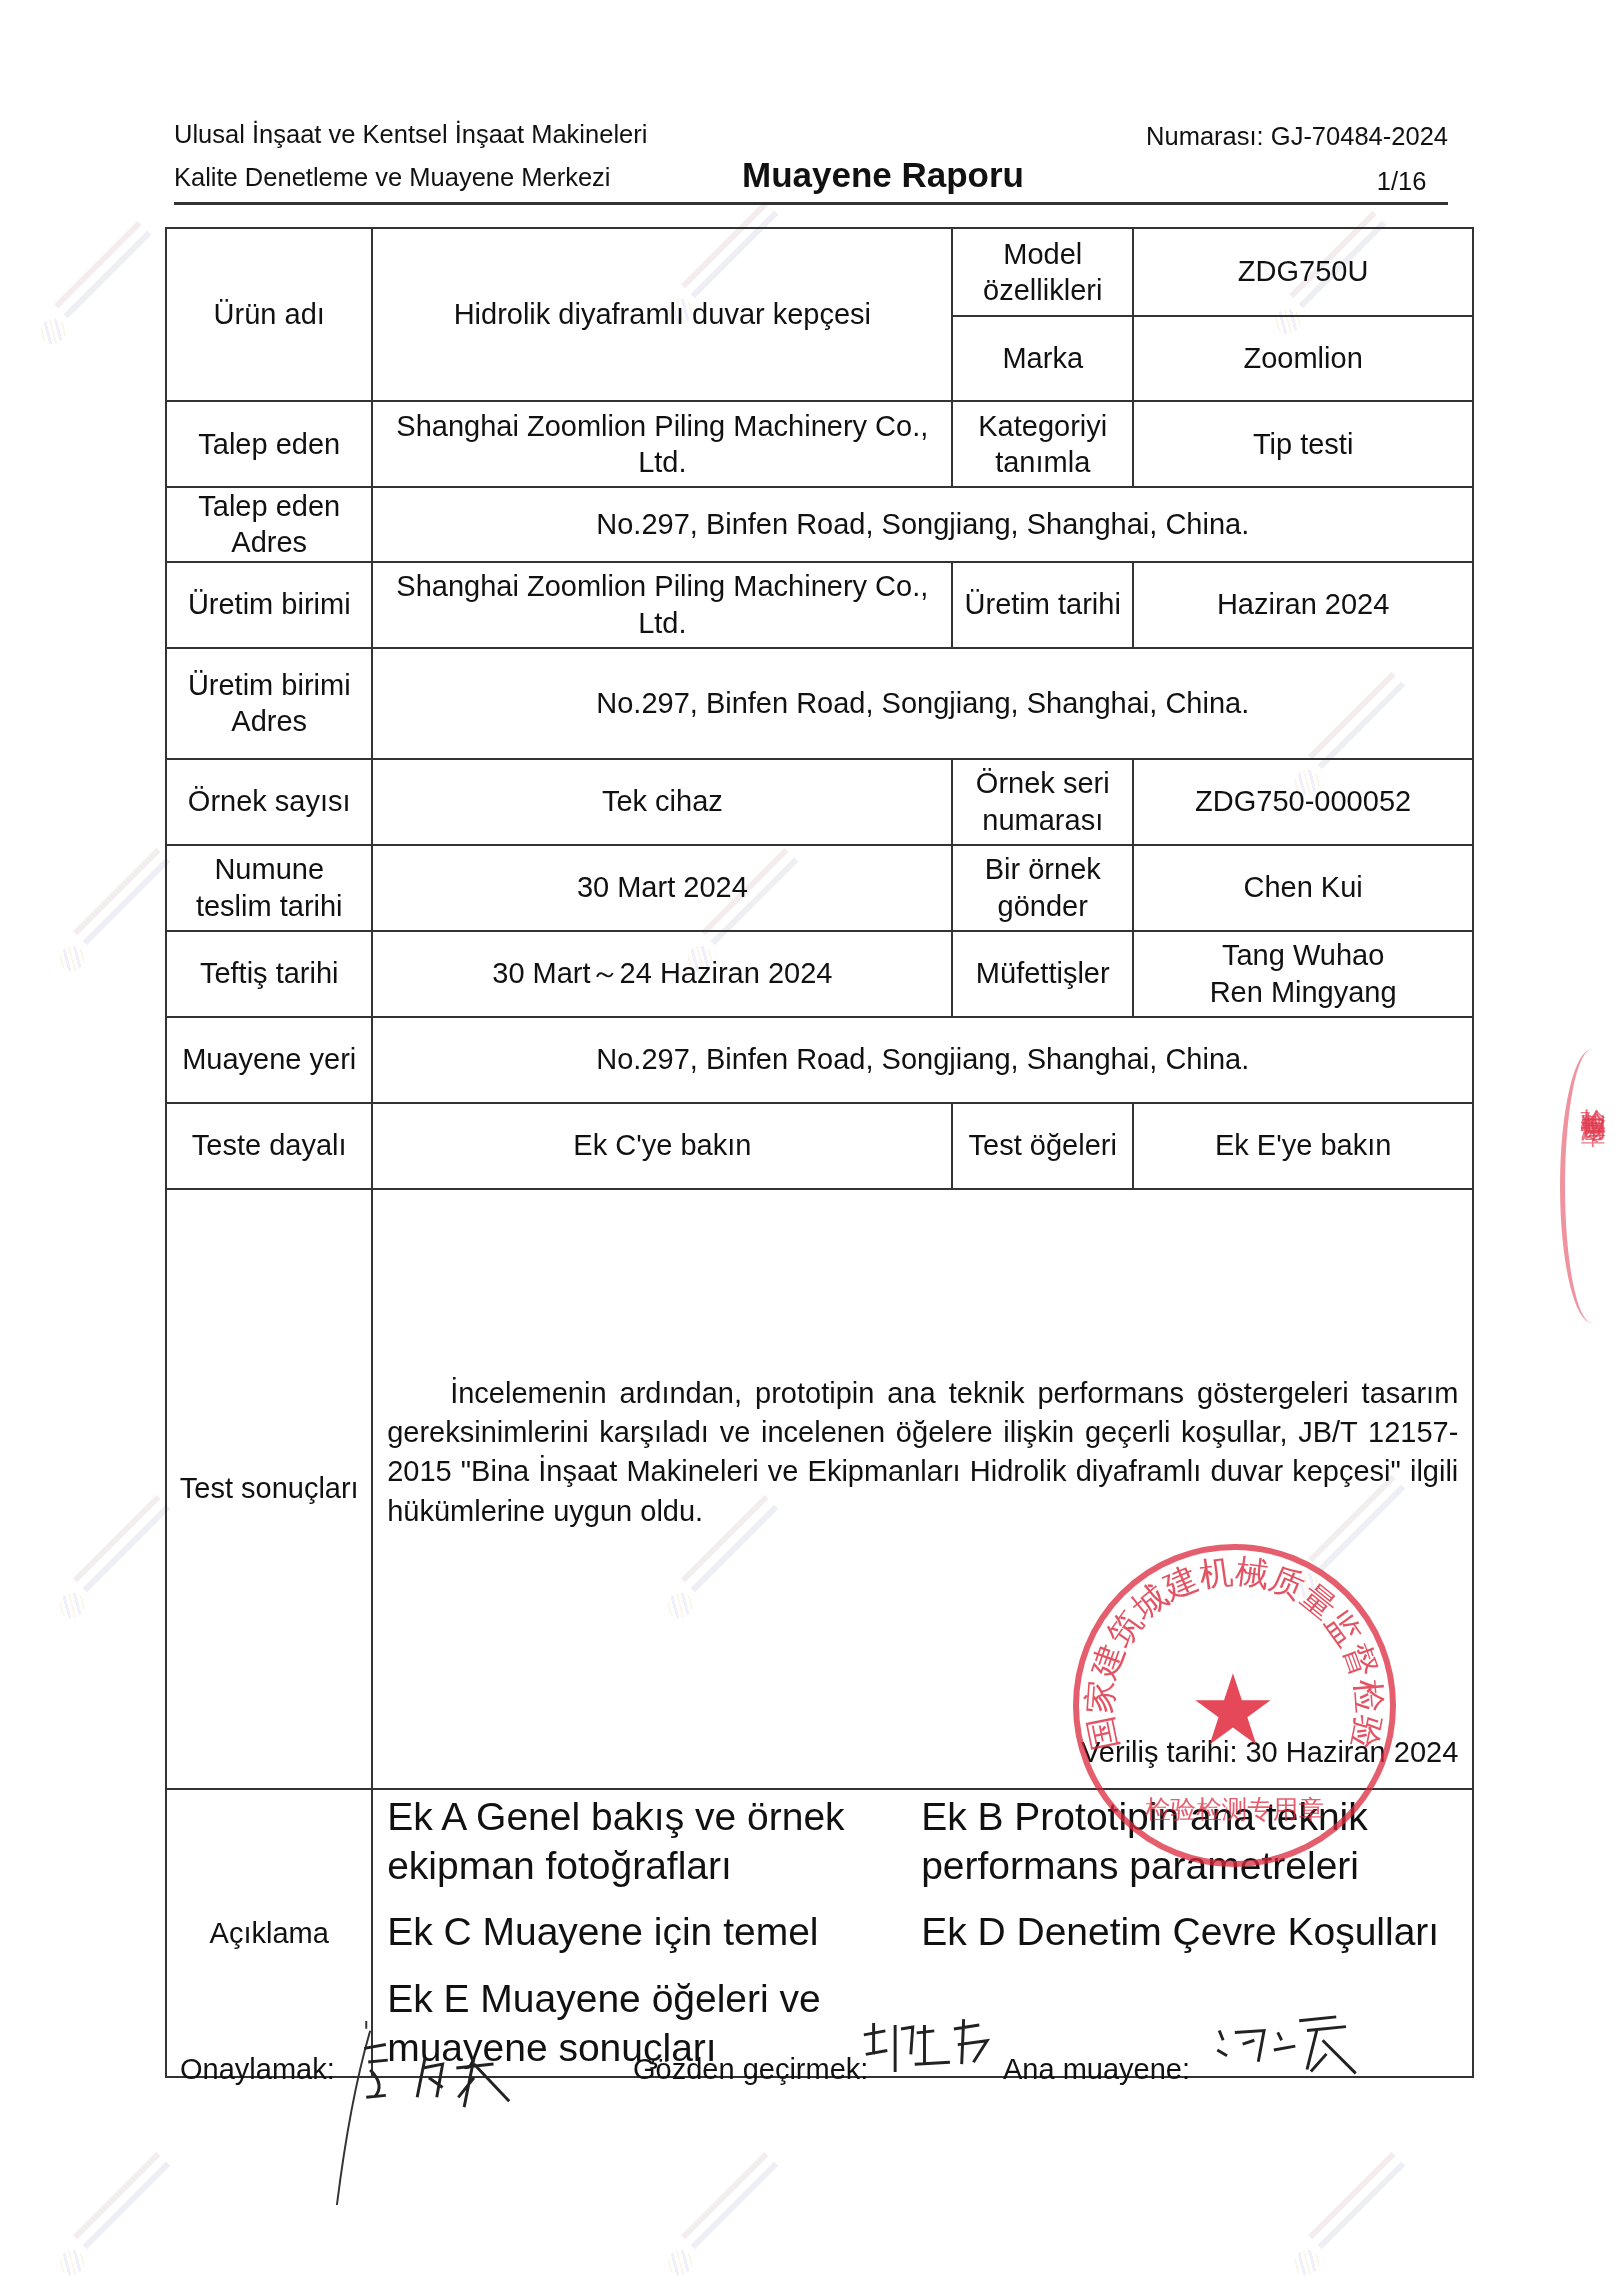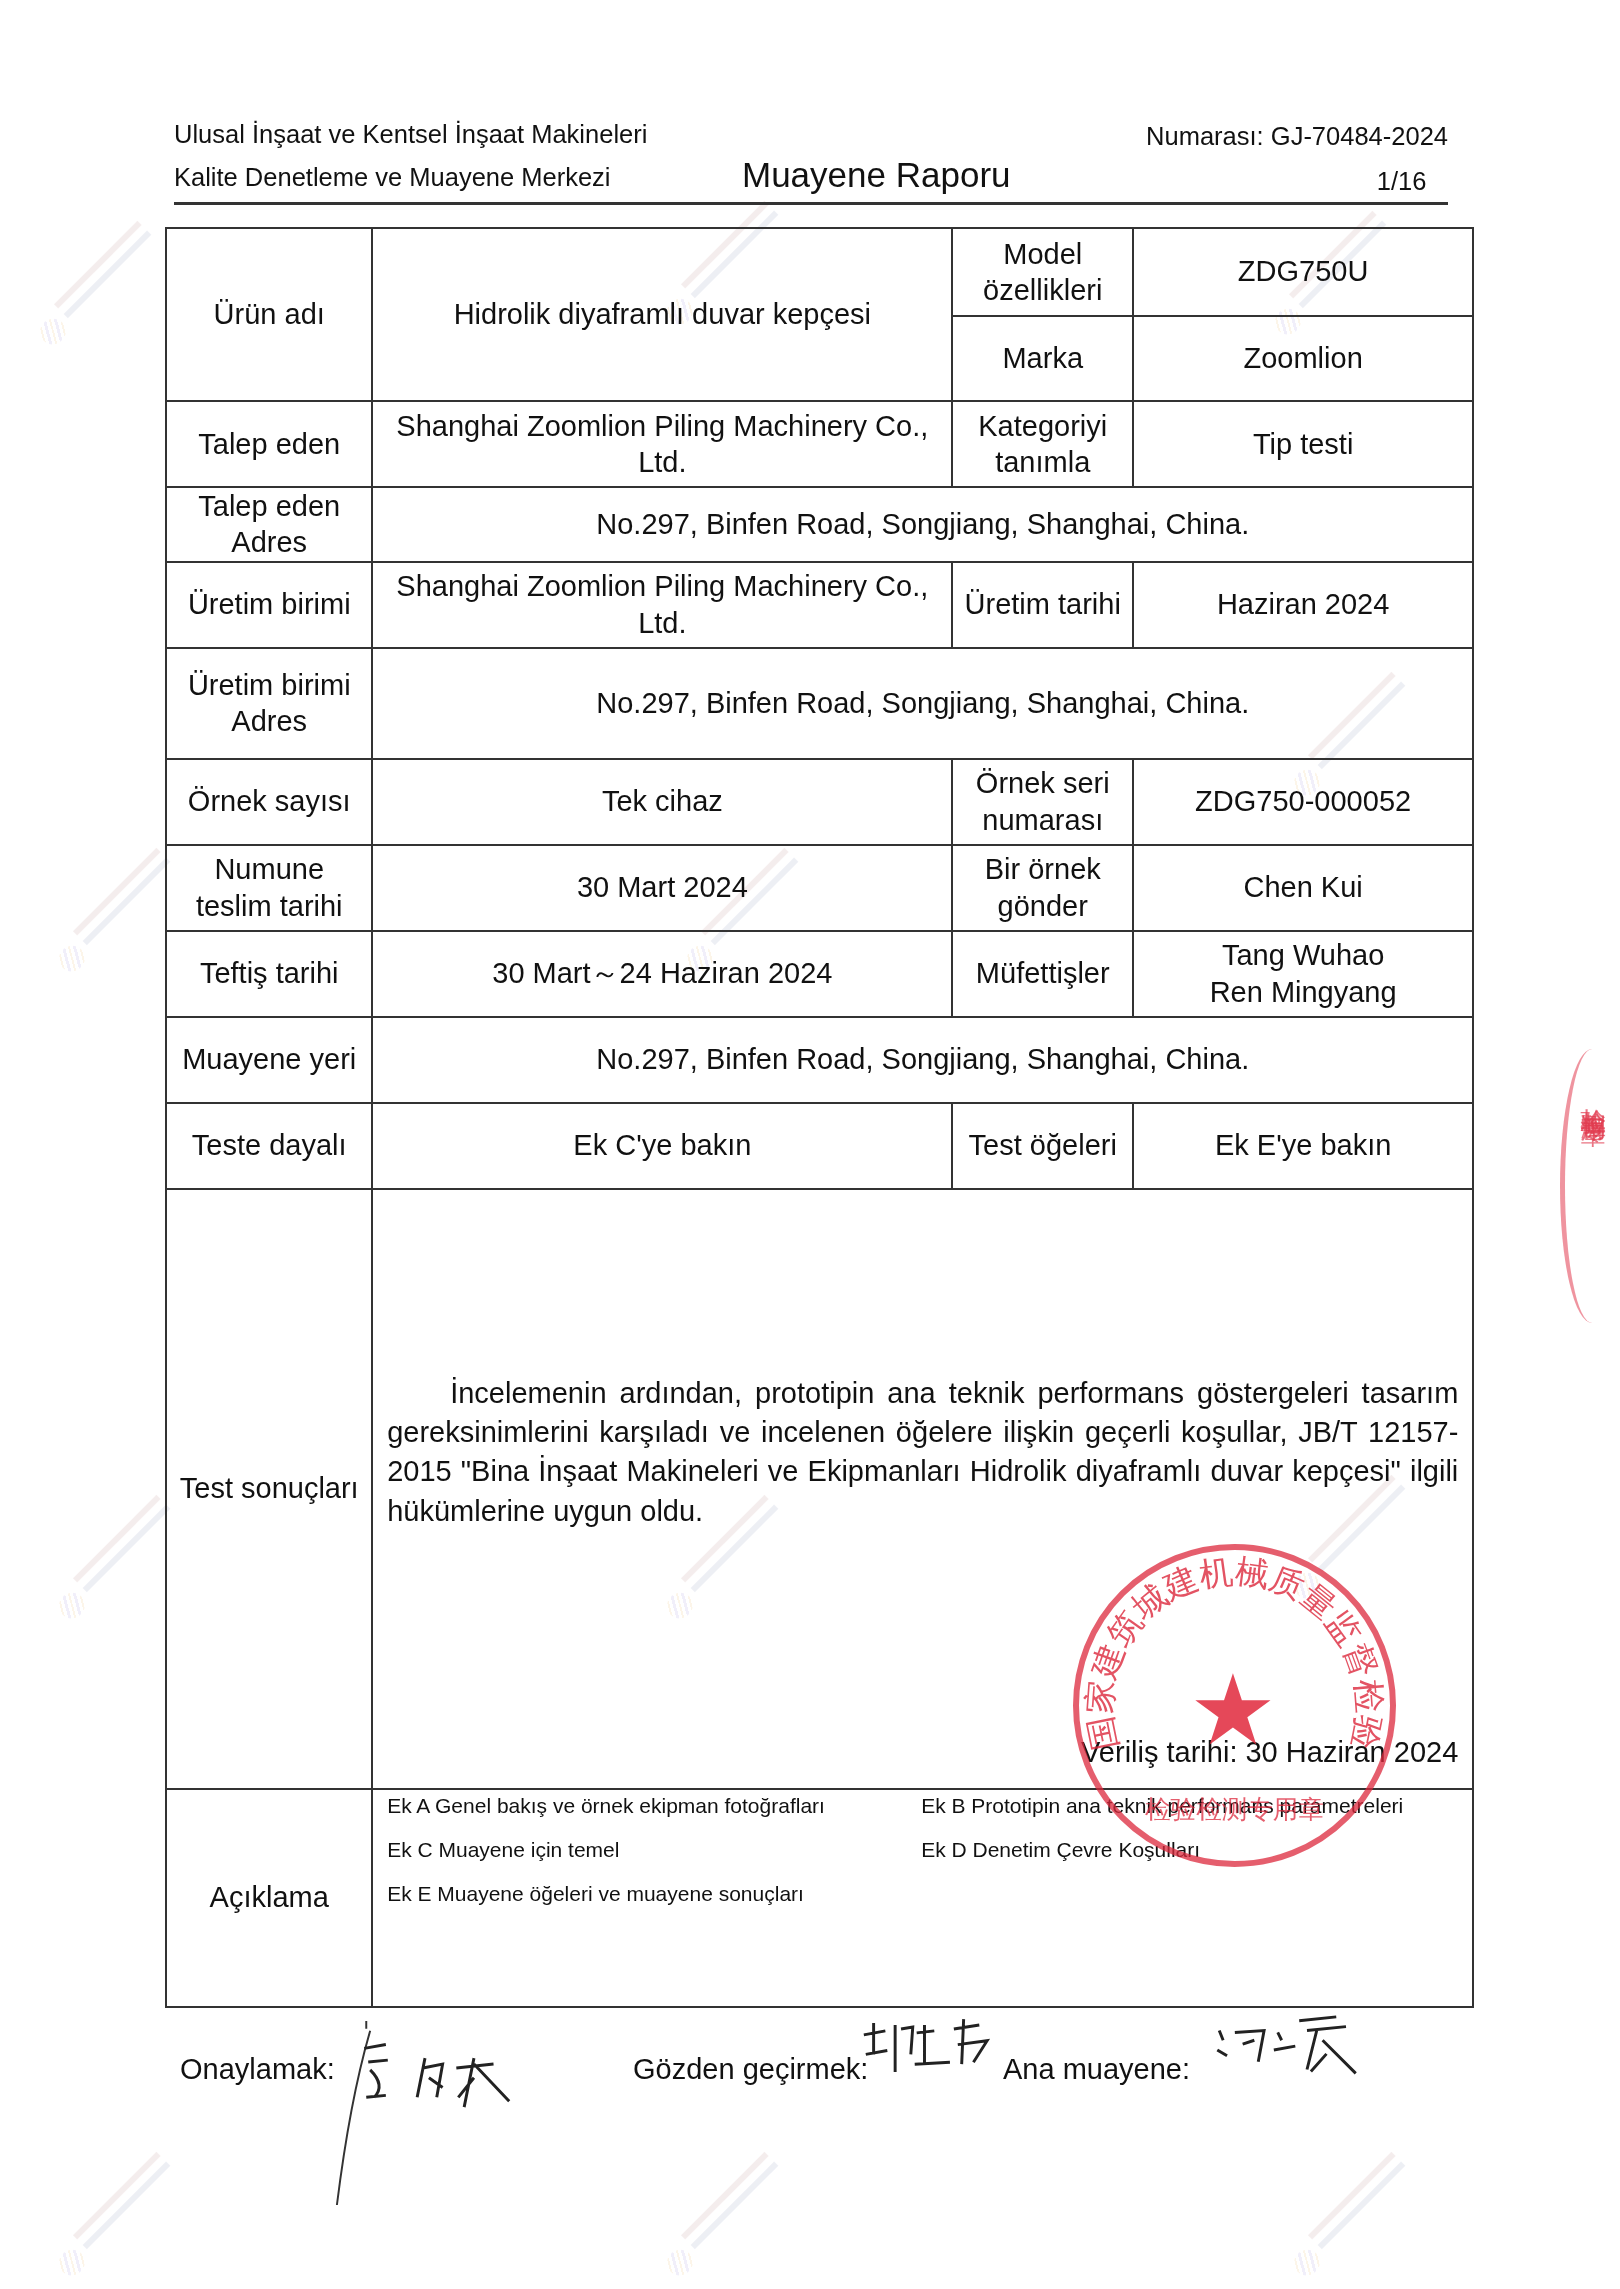--- a/index.html
+++ b/index.html
@@ -15,21 +15,21 @@
     position: absolute; left: 0; top: 17.6px; width: 25.5px; height: 25.5px; border-radius: 50%;
     background: repeating-linear-gradient(120deg, #b7a9e6 0 2.9px, #fff 2.9px 5.9px, #f2c98a 5.9px 7.8px, #fff 7.8px 10.8px);
   }
   .wm .txt {
     position: absolute; left: 33px; top: 11.8px; width: 118px; height: 5.9px; background: #c8a0a0;
     box-shadow: 0 13.7px 0 #a0a8c8;
   }
   .header { position: absolute; left: 174px; top: 116px; width: 1274px; height: 88px; text-align: right; }
   .h-org1 { position: absolute; left: 0; top: 3.9px; font-size: 25.5px; }
   .h-org2 { position: absolute; left: 0; top: 47px; font-size: 25.5px; }
-  .h-title { position: absolute; left: 568px; top: 39px; font-size: 35px; font-weight: normal; }
+  .h-title { position: absolute; left: 568px; top: 39px; font-size: 35px; font-weight: bold; }
   .h-num { position: absolute; right: 0; top: 5.9px; font-size: 25.5px; }
   .h-page { position: absolute; right: 21.6px; top: 51px; font-size: 25.5px; }
   .h-rule { position: absolute; left: 0; top: 86px; width: 1274px; height: 2.9px; background: #333; }
 
   table.report {
     position: absolute; left: 165px; top: 227px; width: 1309px;
     border-collapse: collapse; table-layout: fixed; font-size: 29px;
   }
   table.report td {
     border: 2px solid #333; text-align: center; vertical-align: middle;
@@ -37,21 +37,21 @@
   }
   table.report { border: 2.9px solid #222; }
   .c1 { width: 203px; } .c2 { width: 570px; } .c3 { width: 178px; } .c4 { width: 334px; }
   .result-text {
     text-align: justify; padding: 0 13.7px 0 13.7px; font-size: 29px; line-height: 1.36;
   }
   .result-text .indent { display: inline-block; width: 63px; }
   .issue-date { position: absolute; right: 13.7px; bottom: 17.6px; font-size: 29px; margin-left: 32px; }
   .appendix-grid {
     display: grid; grid-template-columns: 534px 1fr; text-align: left;
-    font-size: 21px; line-height: 1.25; padding: 3.9px 13.7px; row-gap: 17.6px; border-radius: 6px;
+    font-size: 39px; line-height: 1.25; padding: 3.9px 13.7px; row-gap: 17.6px; border-radius: 6px;
   }
 
   .stamp {
     position: absolute; left: 1073px; top: 1544px; width: 323px; height: 323px;
     border-radius: 50%; border: 6.9px solid rgba(220,40,60,0.75); box-sizing: border-box;
     pointer-events: none;
   }
   .stamp .ring-text {
     position: absolute; left: 0; top: 0; width: 100%; height: 100%;
   }

